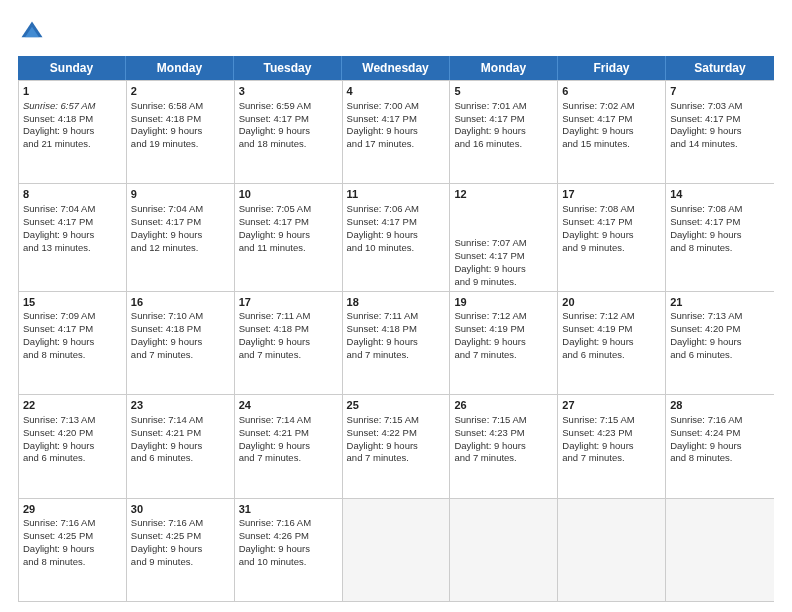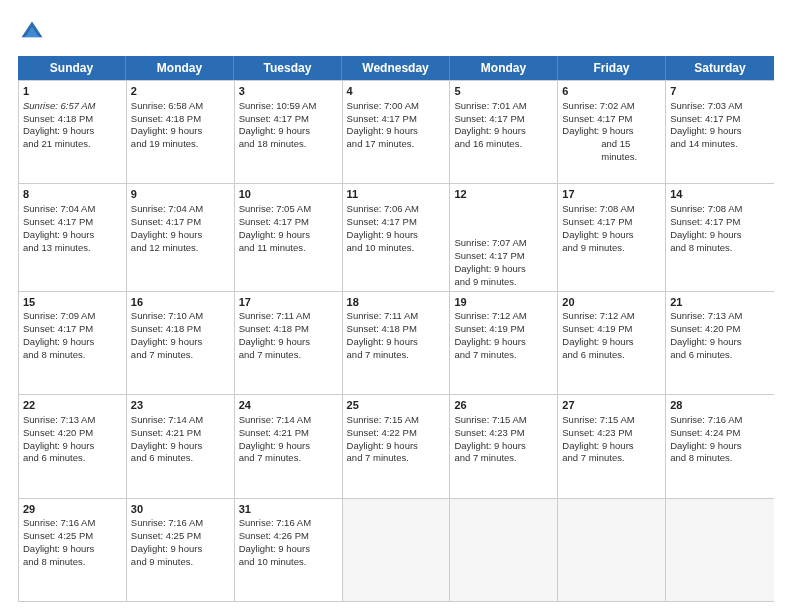--- a/index.html
+++ b/index.html
@@ -153,21 +153,21 @@
           </div>
           <div class="cal-cell">
             <span class="day-num">2</span>
             <span style="display: block;">Sunrise: 6:58 AM</span>
             <span style="display: block;">Sunset: 4:18 PM</span>
             <span style="display: block;">Daylight: 9 hours</span>
             <span style="display: block;">and 19 minutes.</span>
           </div>
           <div class="cal-cell">
             <span class="day-num">3</span>
-            <span style="display: block;">Sunrise: 10:59 AM</span>
+            <span style="display: block;">Sunrise: 6:59 AM</span>
             <span style="display: block;">Sunset: 4:17 PM</span>
             <span style="display: block;">Daylight: 9 hours</span>
             <span style="display: block;">and 18 minutes.</span>
           </div>
           <div class="cal-cell">
             <span class="day-num">4</span>
             <span style="display: block;">Sunrise: 7:00 AM</span>
             <span style="display: block;">Sunset: 4:17 PM</span>
             <span style="display: block;">Daylight: 9 hours</span>
             <span style="display: block;">and 17 minutes.</span>
@@ -177,21 +177,21 @@
             <span style="display: block;">Sunrise: 7:01 AM</span>
             <span style="display: block;">Sunset: 4:17 PM</span>
             <span style="display: block;">Daylight: 9 hours</span>
             <span style="display: block;">and 16 minutes.</span>
           </div>
           <div class="cal-cell">
             <span class="day-num">6</span>
             <span style="display: block;">Sunrise: 7:02 AM</span>
             <span style="display: block;">Sunset: 4:17 PM</span>
             <span style="display: block;">Daylight: 9 hours</span>
-            <span style="display: block; margin-left: 39px;">and 15 minutes.</span>
+            <span style="display: block;">and 15 minutes.</span>
           </div>
           <div class="cal-cell">
             <span class="day-num">7</span>
             <span style="display: block;">Sunrise: 7:03 AM</span>
             <span style="display: block;">Sunset: 4:17 PM</span>
             <span style="display: block;">Daylight: 9 hours</span>
             <span style="display: block;">and 14 minutes.</span>
           </div>
         </div>
         <div class="cal-row">

